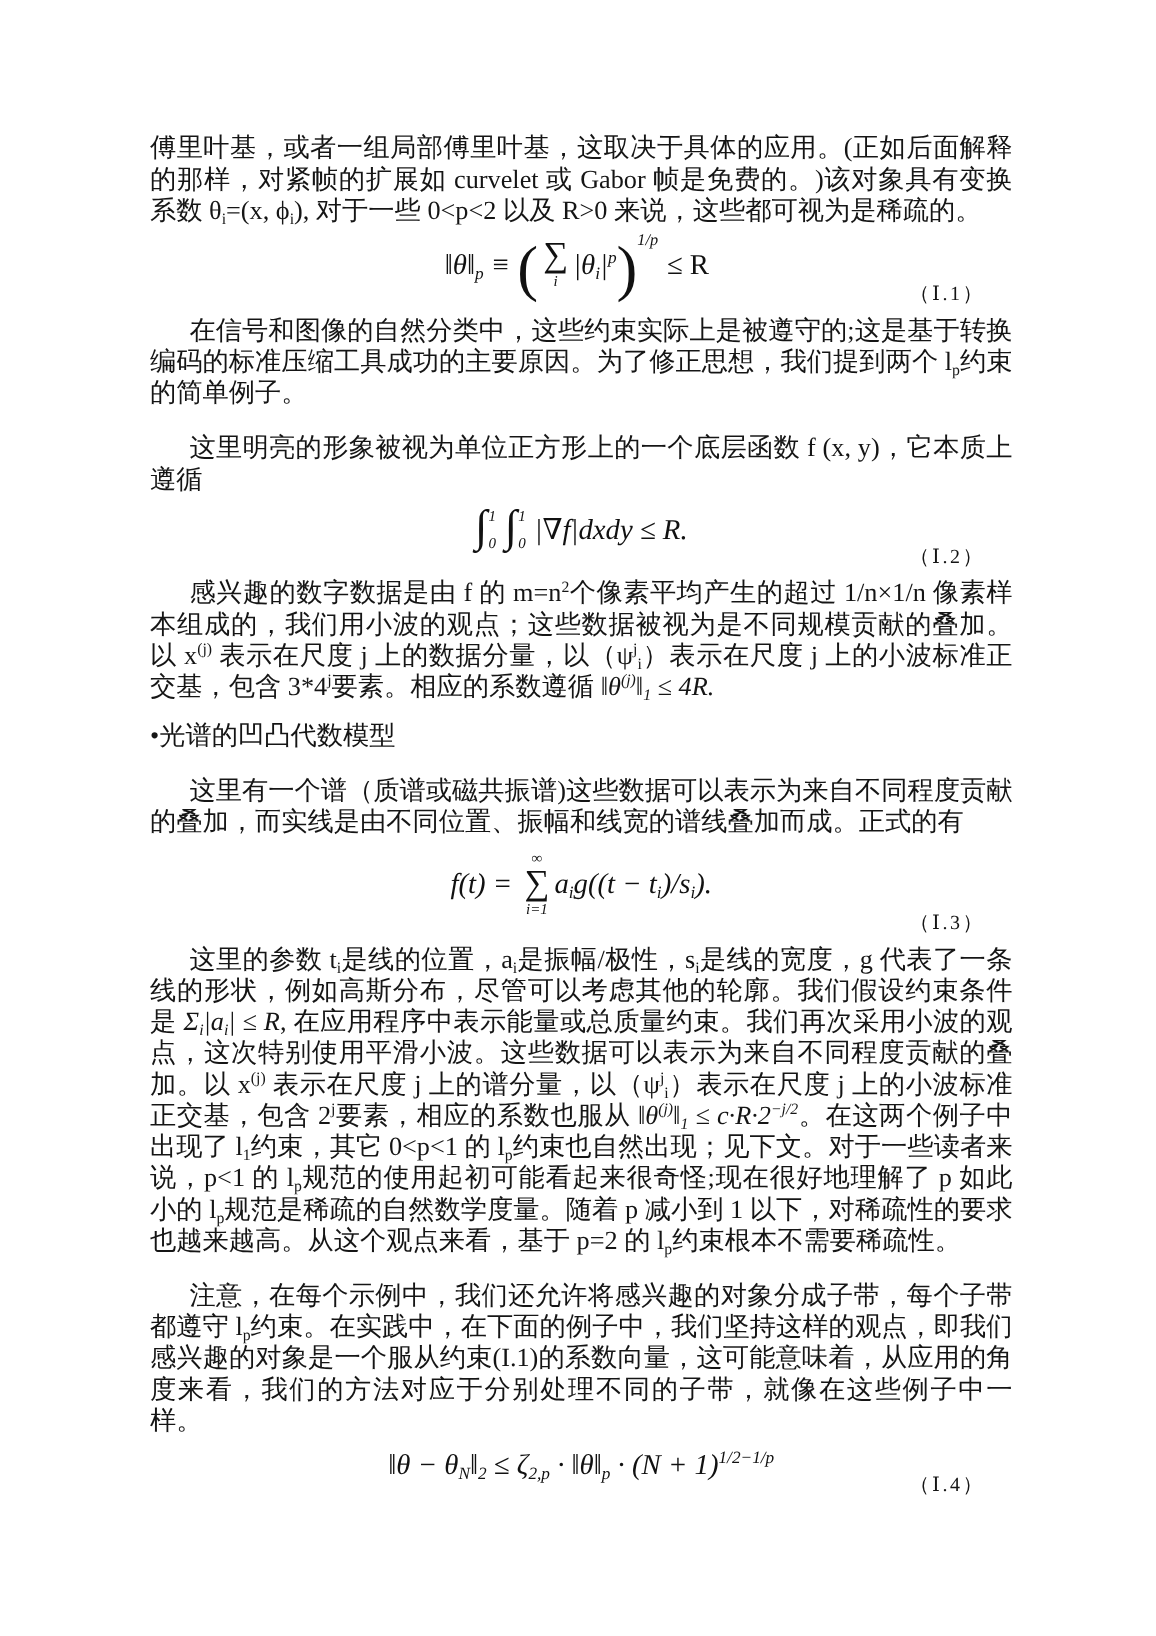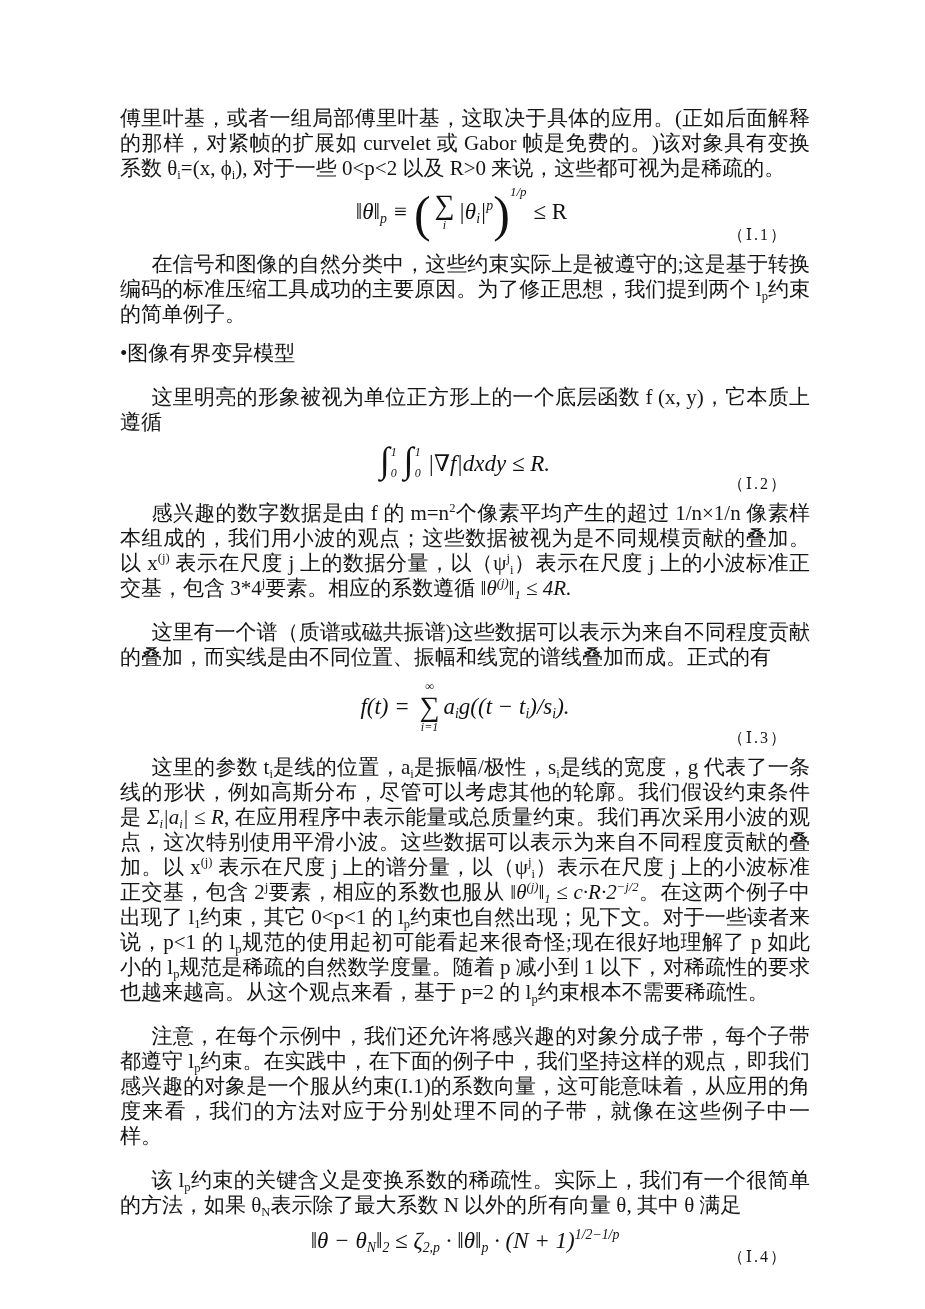--- a/index.html
+++ b/index.html
@@ -60,21 +60,20 @@
       <span class="grp"><span>|θ</span><sub>i</sub><span>|</span><sup>p</sup></span>
       <span class="bigp">)</span>
       <span class="expo">1/p</span>
       <span class="mrel grp">≤ R</span>
     </span>
     <span class="eq-label">（Ⅰ.1）</span>
   </div>
 
   <p class="para indent"><span>在信号和图像的自然分类中，这些约束实际上是被遵守的;这是基于转换编码的标准压缩工具成功的主要原因。为了修正思想，我们提到两个 l</span><sub>p</sub><span>约束的简单例子。</span></p>
 
-  <div class="bullet">•图像有界变异模型</div>
 
   <p class="para indent"><span>这里明亮的形象被视为单位正方形上的一个底层函数 f (x, y)，它本质上遵循</span></p>
 
   <div class="eq-row">
     <span class="eq">
       <span class="intgrp">
         <span class="intsym">∫</span>
         <span class="intlims">
             <span>1</span>
             <span>0</span>
@@ -87,41 +86,41 @@
             <span>0</span>
           </span>
       </span>
       <span class="grp">|∇f|dxdy ≤ R.</span>
     </span>
     <span class="eq-label">（Ⅰ.2）</span>
   </div>
 
   <p class="para indent"><span>感兴趣的数字数据是由 f 的 m=n</span><sup>2</sup><span>个像素平均产生的超过 1/n×1/n 像素样本组成的，我们用小波的观点；这些数据被视为是不同规模贡献的叠加。以 x</span><sup>(j)</sup><span> 表示在尺度 j 上的数据分量，以（ψ</span><sup>j</sup><sub>i</sub><span>）表示在尺度 j 上的小波标准正交基，包含 3*4</span><sup>j</sup><span>要素。相应的系数遵循 </span><span class="math">‖θ</span><sup class="math">(j)</sup><span class="math">‖</span><sub class="math">1</sub><span class="math"> ≤ 4R.</span></p>
 
+  <div class="bullet">•光谱的凹凸代数模型</div>
 
   <p class="para indent"><span>这里有一个谱（质谱或磁共振谱)这些数据可以表示为来自不同程度贡献的叠加，而实线是由不同位置、振幅和线宽的谱线叠加而成。正式的有</span></p>
 
   <div class="eq-row">
     <span class="eq">
       <span class="grp">f(t) = </span>
       <span class="sumstack">
         <span class="lim">∞</span>
         <span class="sym">∑</span>
         <span class="lim">i=1</span>
       </span>
       <span class="grp"><span>a</span><sub>i</sub><span>g((t − t</span><sub>i</sub><span>)/s</span><sub>i</sub><span>).</span></span>
     </span>
     <span class="eq-label">（Ⅰ.3）</span>
   </div>
 
   <p class="para indent"><span>这里的参数 t</span><sub>i</sub><span>是线的位置，a</span><sub>i</sub><span>是振幅/极性，s</span><sub>i</sub><span>是线的宽度，g 代表了一条线的形状，例如高斯分布，尽管可以考虑其他的轮廓。我们假设约束条件是 </span><span class="math">Σ</span><sub class="math">i</sub><span class="math">|a</span><sub class="math">i</sub><span class="math">| ≤ R</span><span>, 在应用程序中表示能量或总质量约束。我们再次采用小波的观点，这次特别使用平滑小波。这些数据可以表示为来自不同程度贡献的叠加。以 x</span><sup>(j)</sup><span> 表示在尺度 j 上的谱分量，以（ψ</span><sup>j</sup><sub>i</sub><span>）表示在尺度 j 上的小波标准正交基，包含 2</span><sup>j</sup><span>要素，相应的系数也服从 </span><span class="math">‖θ</span><sup class="math">(j)</sup><span class="math">‖</span><sub class="math">1</sub><span class="math"> ≤ c·R·2</span><sup class="math">−j/2</sup><span>。在这两个例子中出现了 l</span><sub>1</sub><span>约束，其它 0&lt;p&lt;1 的 l</span><sub>p</sub><span>约束也自然出现；见下文。对于一些读者来说，p&lt;1 的 l</span><sub>p</sub><span>规范的使用起初可能看起来很奇怪;现在很好地理解了 p 如此小的 l</span><sub>p</sub><span>规范是稀疏的自然数学度量。随着 p 减小到 1 以下，对稀疏性的要求也越来越高。从这个观点来看，基于 p=2 的 l</span><sub>p</sub><span>约束根本不需要稀疏性。</span></p>
 
   <p class="para indent"><span>注意，在每个示例中，我们还允许将感兴趣的对象分成子带，每个子带都遵守 l</span><sub>p</sub><span>约束。在实践中，在下面的例子中，我们坚持这样的观点，即我们感兴趣的对象是一个服从约束(I.1)的系数向量，这可能意味着，从应用的角度来看，我们的方法对应于分别处理不同的子带，就像在这些例子中一样。</span></p>
 
-  <p class="para indent"><span>该 l</span><sub>p</sub><span>约束的关键含义是变换系数的稀疏性。实际上，我们有一个很简单的方法，如果 θ</span><sub>N</sub><span>表示除了最大系数 N 以外的所有向量 θ, 其中 θ 满足</span></p>
 
   <div class="eq-row">
     <span class="eq">
       <span class="grp"><span>‖θ − θ</span><sub>N</sub><span>‖</span><sub>2</sub><span> ≤ </span><span>ζ</span><sub>2,p</sub><span> · ‖θ‖</span><sub>p</sub><span> · (N + 1)</span><sup>1/2−1/p</sup></span>
     </span>
     <span class="eq-label">（Ⅰ.4）</span>
   </div>
 
 
 </div>

